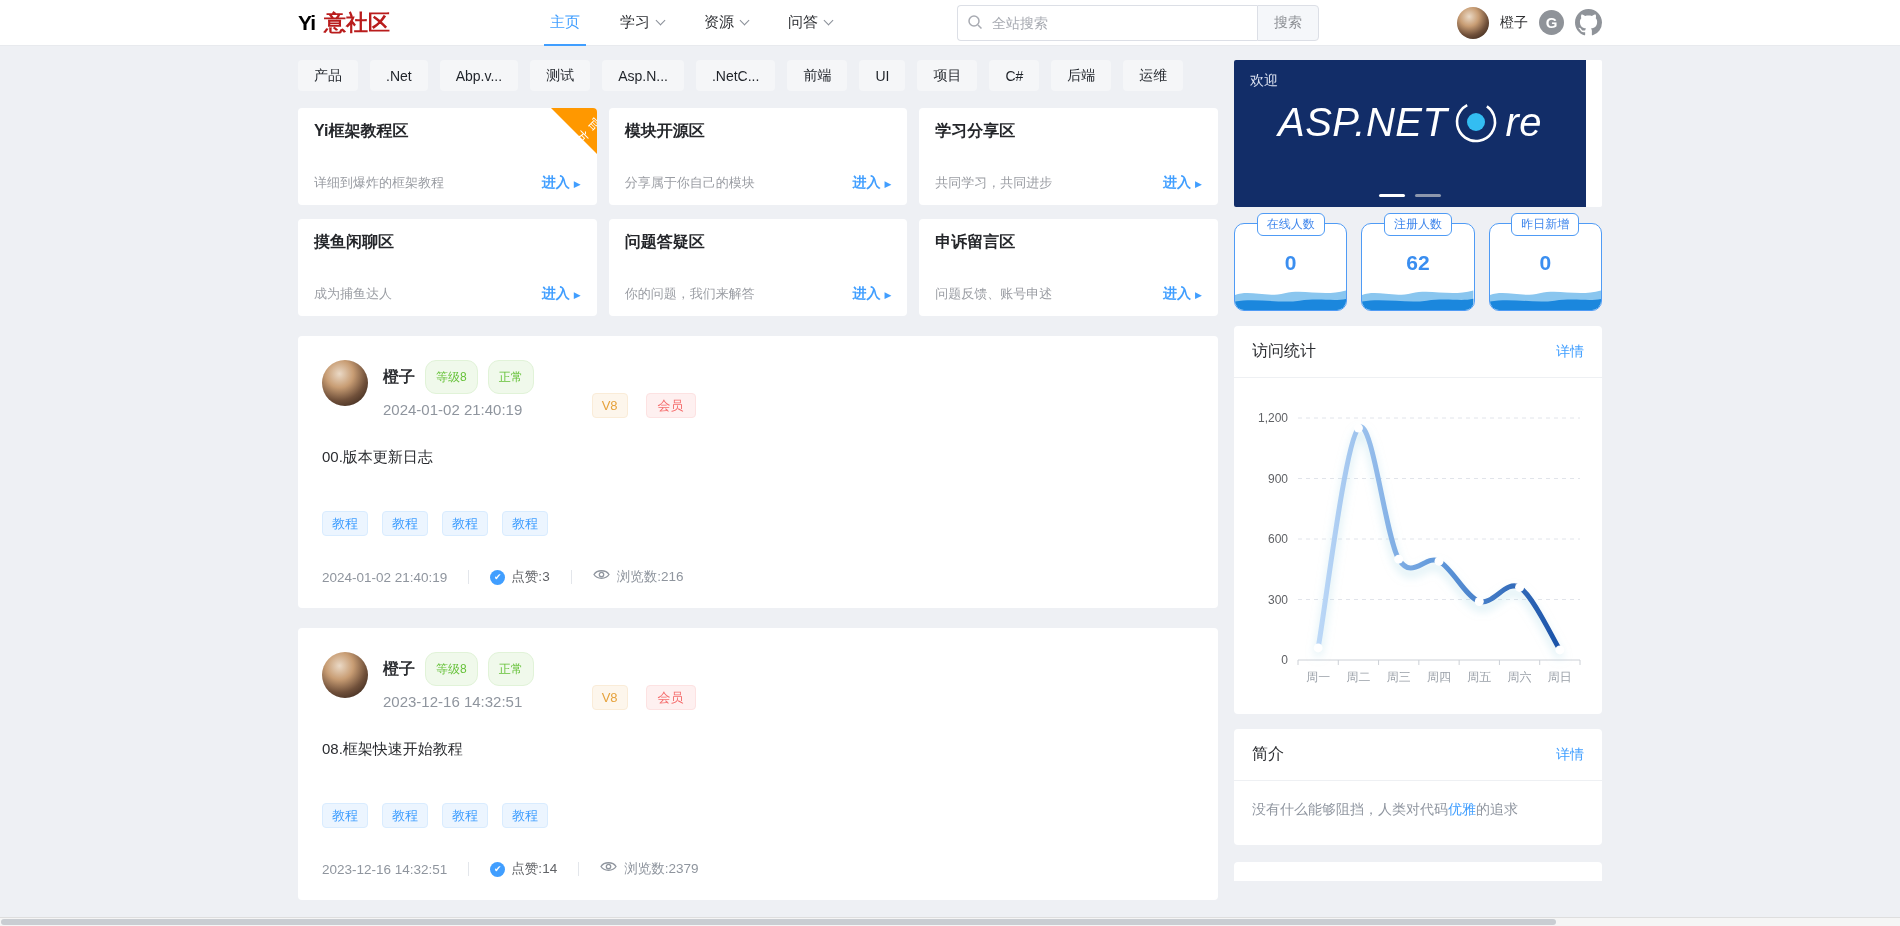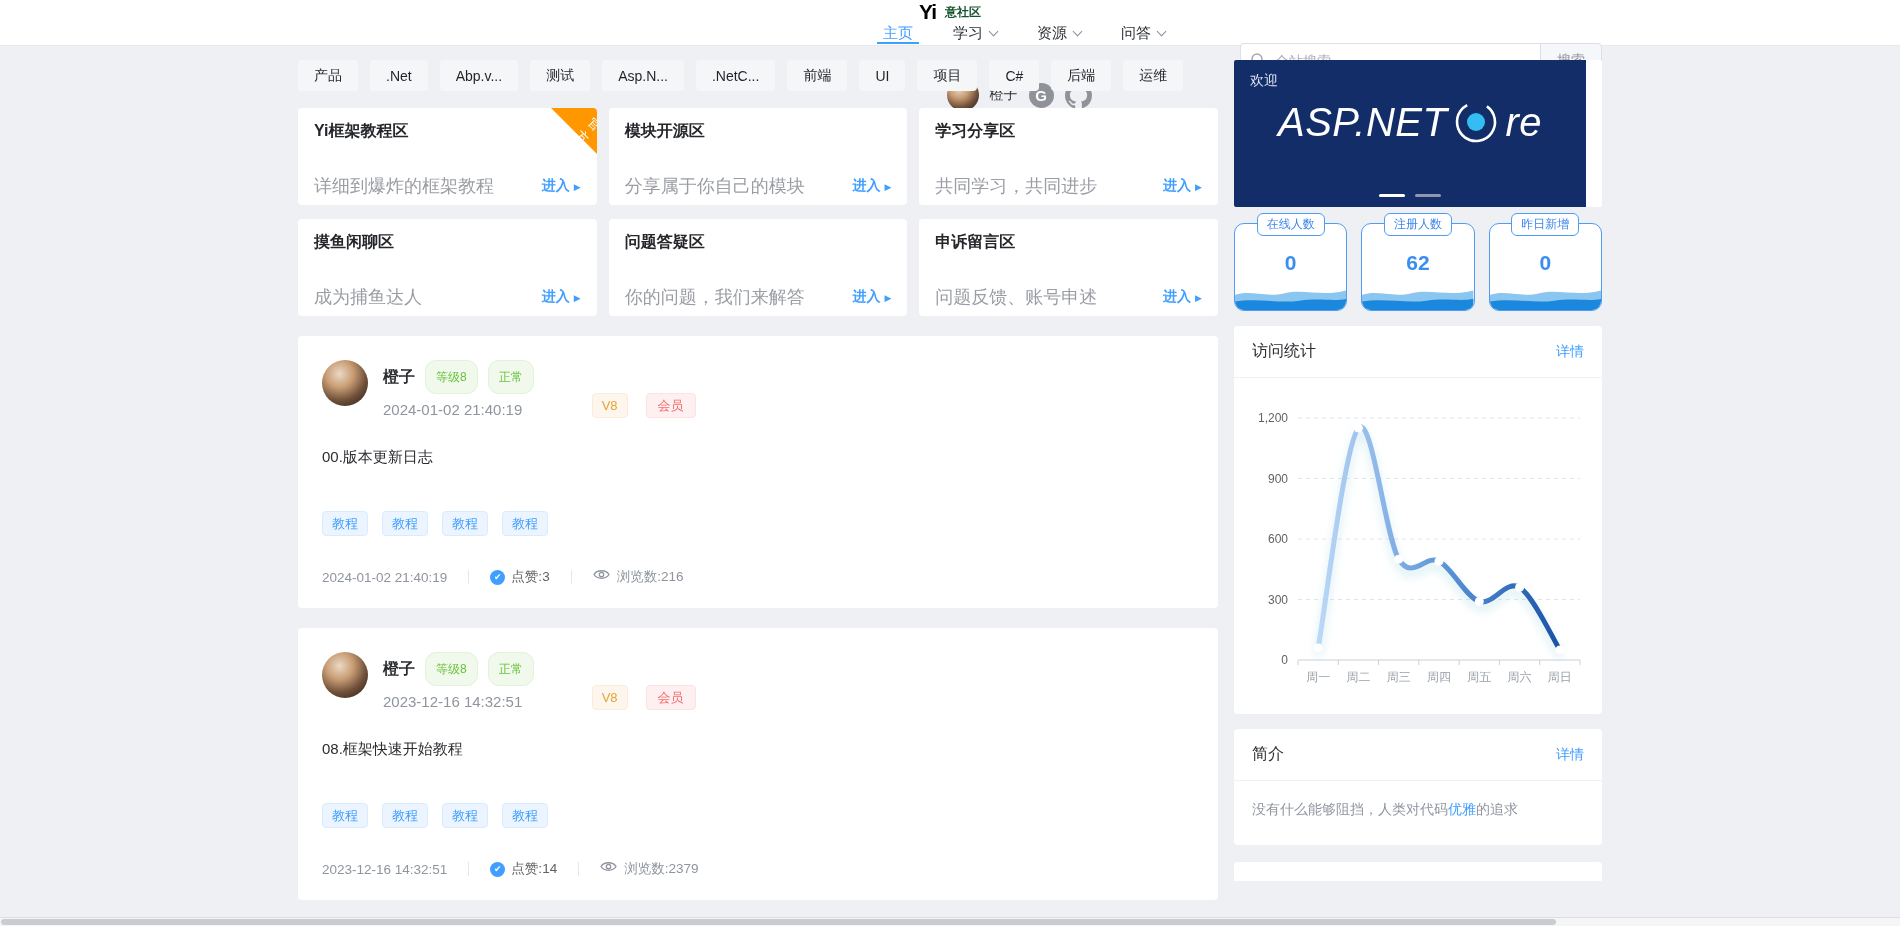--- a/index.html
+++ b/index.html
@@ -2,24 +2,24 @@
 <html><head>
 <meta charset="utf-8">
 <style>
   *{box-sizing:border-box;margin:0;padding:0;}
   html,body{width:1900px;height:926px;overflow:hidden;}
   body{background:#eef0f4;font-family:"Liberation Sans","DejaVu Sans",sans-serif;color:#2b2d31;}
   .shell{width:1304px;margin:0 auto;}
 
   
   .topbar{height:46px;background:#fff;border-bottom:1px solid #e8eaee;}
-  .topbar .shell{display:flex;align-items:center;height:100%;flex-direction:column;}
+  .topbar .shell{display:flex;align-items:center;height:100%;}
   .brand{display:flex;align-items:center;gap:9px;cursor:pointer;}
   .logo{font-weight:900;font-size:21px;color:#000;letter-spacing:-1px;}
-  .brand-name{font-size:12px;font-weight:700;color:#14532d;}
+  .brand-name{font-size:22px;font-weight:700;color:#b91c1c;}
   .nav{display:flex;margin-left:148px;gap:16px;height:100%;}
   .nav-item{display:flex;align-items:center;gap:7px;padding:0 12px;font-size:15px;color:#2d2f33;cursor:pointer;position:relative;}
   .nav-item.active{color:#409eff;}
   .nav-item.active::after{content:"";position:absolute;left:6px;right:6px;bottom:-1px;height:2px;background:#409eff;}
   .caret{width:7px;height:7px;border-right:1.5px solid #8a8f98;border-bottom:1.5px solid #8a8f98;transform:rotate(45deg);margin-top:-4px;}
   .search{margin-left:auto;display:flex;align-items:center;}
   .search-box{position:relative;}
   .search-box svg{position:absolute;left:10px;top:9px;}
   .search-input{width:300px;height:36px;border:1px solid #dcdfe6;border-right:none;border-radius:4px 0 0 4px;padding:0 10px 0 34px;font-size:14px;color:#333;outline:none;background:#fff;}
   .search-input::placeholder{color:#a8abb2;}
@@ -37,21 +37,21 @@
 
   
   .tagbar{display:flex;gap:12px;}
   .tag-btn{background:#f5f6f8;border-radius:4px;height:31px;padding:0 16px;display:flex;align-items:center;font-size:14px;color:#1f2329;cursor:pointer;white-space:nowrap;}
 
   
   .forum-grid{display:grid;grid-template-columns:repeat(3,1fr);gap:14px 12px;margin-top:17px;}
   .forum-card{background:#fff;border-radius:4px;height:97px;padding:13px 16px;position:relative;overflow:hidden;cursor:pointer;}
   .forum-title{font-size:16px;font-weight:700;color:#24262a;}
   .forum-foot{display:flex;justify-content:space-between;align-items:center;margin-top:32px;}
-  .forum-desc{font-size:18px;color:#9a9da3;}
+  .forum-desc{font-size:13px;color:#9a9da3;}
   .enter{color:#409eff;font-size:14px;font-weight:700;display:flex;align-items:center;gap:4px;cursor:pointer;}
   .enter .tri{font-size:9px;margin-top:1px;}
   .ribbon{position:absolute;top:0;right:0;width:0;height:0;border-top:46px solid #ff9800;border-left:46px solid transparent;}
   .ribbon span{position:absolute;top:-40px;right:3px;transform:rotate(45deg);color:#fff;font-size:12px;}
 
   
   .post-card{background:#fff;border-radius:4px;padding:24px 24px 22px;margin-top:20px;}
   .post-head{display:flex;}
   .pavatar{width:46px;height:46px;border-radius:50%;background:radial-gradient(circle at 38% 30%,#ead9c6 0%,#c89d74 32%,#70503a 62%,#241711 100%);cursor:pointer;flex:none;}
   .phead-main{margin-left:15px;}

